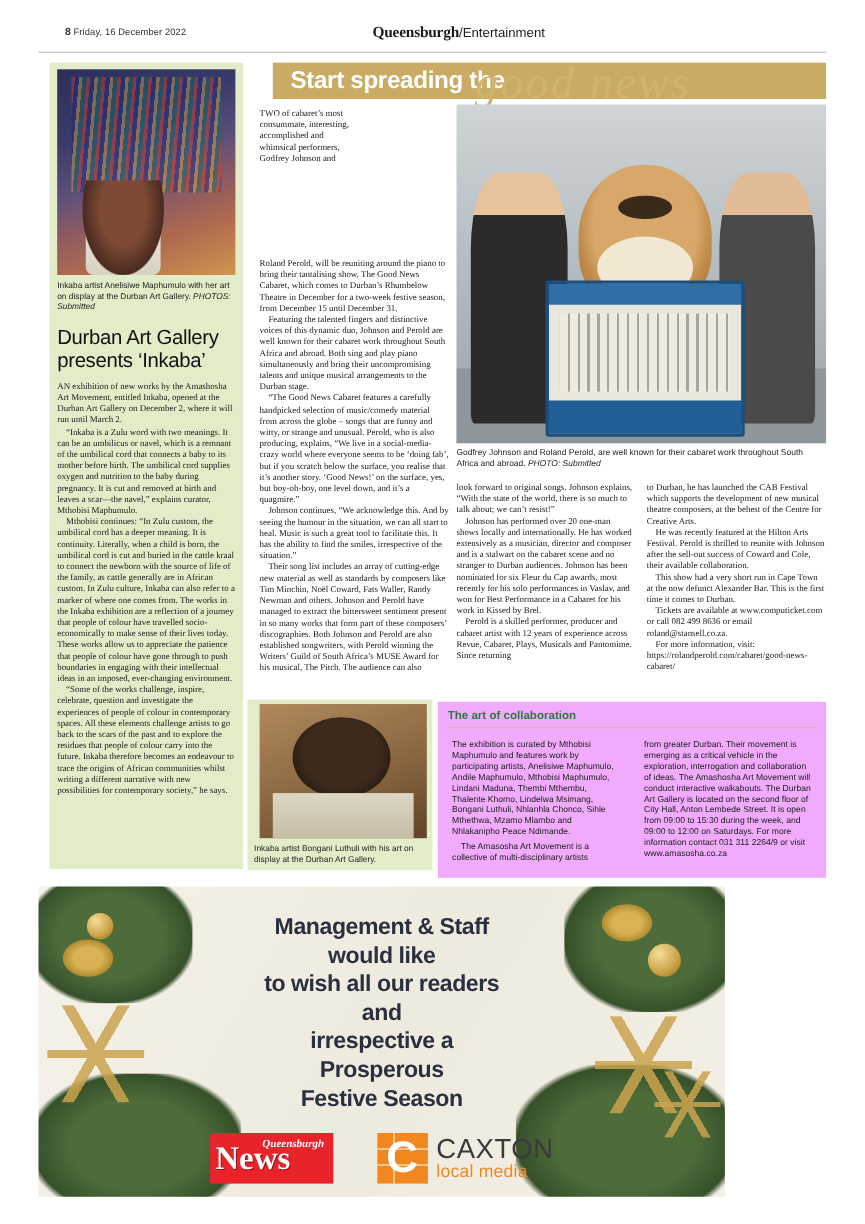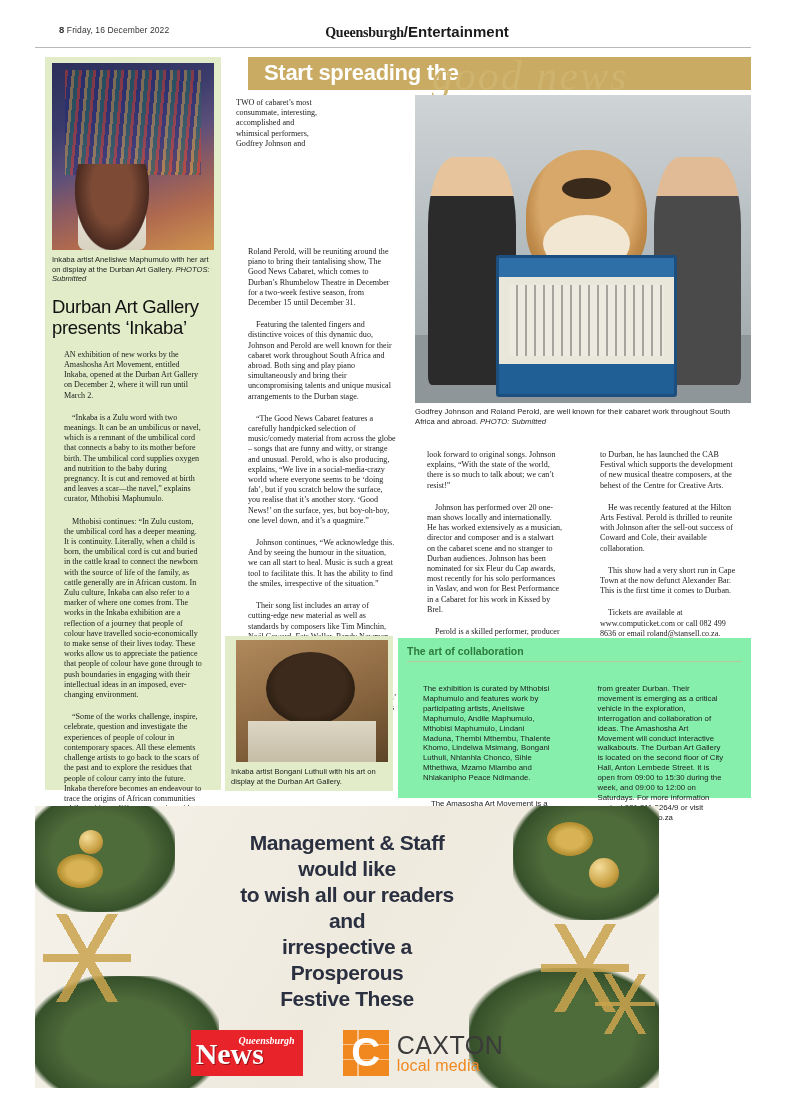--- a/index.html
+++ b/index.html
@@ -22,21 +22,21 @@
   }
   .folio b { font-weight: bold; font-size: 9.5px; }
   .masthead-title {
     position: absolute; left: 0; right: 0; top: -1px; text-align: center;
     font-size: 14px; color: #1b1b1b; white-space: nowrap;
   }
   .masthead-title .brand {
     font-family: "Liberation Serif", serif; font-weight: bold; letter-spacing: -.2px;
   }
   .masthead-title .section {
-    font-family: "Liberation Sans", sans-serif; font-weight: bold; font-size: 15px; text-align: center;
+    font-family: "Liberation Sans", sans-serif; font-weight: normal; font-size: 12px; text-align: center;
   }
   .rule-top {
     position: absolute; left: 35px; top: 47px; width: 716px; height: 1px;
     background: #b9b9b9;
   }
 
   
   .left-col {
     position: absolute; left: 45px; top: 57px; width: 176px; height: 733px;
     background: #e3ecc9;
@@ -73,21 +73,21 @@
     font-family: "Liberation Sans", sans-serif;
     font-weight: normal;
     font-size: 18.5px; line-height: 21px; color: #111;
     margin: 12px 0 9px 0; letter-spacing: -.3px;
   }
   .body-serif {
     font-family: "Liberation Serif", serif;
     font-size: 8.1px; line-height: 10.2px; color: #1a1a1a;
     text-align: left;
   }
-  .body-serif p { margin: 12px; text-indent: 8px; }
+  .body-serif p { margin: 0; text-indent: 8px; }
   .body-serif p.first { text-indent: 0; }
 
   
   .gold-band {
     position: absolute; left: 248px; top: 57px; width: 503px; height: 33px;
     background: #c9ab63;
   }
   .gold-band-text {
     position: absolute; left: 16px; top: 3px;
     font-family: "Liberation Sans", sans-serif; font-weight: bold;
@@ -180,34 +180,34 @@
     font-size: 7.6px; line-height: 9.6px; color: #222;
   }
   .small-photo-bg {
     position: absolute; left: 225px; top: 636px; width: 168px; height: 130px;
     background: #e3ecc9;
   }
 
   
   .green-box {
     position: absolute; left: 398px; top: 638px; width: 353px; height: 160px;
-    background: #86efac; padding: 7px 9px 8px 9px;
+    background: #f0abfc; padding: 7px 9px 8px 9px;
   }
   .green-box-title {
     font-family: "Liberation Sans", sans-serif; font-weight: bold;
     font-size: 10.5px; color: #2e7a3e; margin-bottom: 4px;
   }
   .green-box-rule { height: 1px; background: #b9c79b; margin-bottom: 6px; }
   .gb-cols { display: flex; gap: 14px; }
   .gb-col {
     width: 162px;
     font-family: "Liberation Sans", sans-serif;
     font-size: 7.8px; line-height: 9.9px; color: #1c1c1c;
   }
-  .gb-col p { margin: 16px; text-indent: 8px; }
+  .gb-col p { margin: 4px; text-indent: 8px; }
   .gb-col p.first { text-indent: 0; }
 
   
   .ad {
     position: absolute; left: 35px; top: 806px; width: 624px; height: 282px;
     background: linear-gradient(120deg, #f5f2ea 0%, #efeade 50%, #f3efe5 100%);
     overflow: hidden;
   }
   .ad-text {
     position: absolute; left: 0; right: 0; top: 24px; text-align: center;
@@ -390,21 +390,21 @@
     <div class="deco bow" style="left:22px; top:48px;"></div>
     <div class="deco bow" style="right:66px; top:16px;"></div>
 
     <div class="ad-text">
       <div>Management &amp; Staff</div>
       <div>would like</div>
       <div>to wish all our readers</div>
       <div>and</div>
       <div>irrespective a</div>
       <div>Prosperous</div>
-      <div>Festive These</div>
+      <div>Festive Season</div>
     </div>
 
     <div class="ad-logos">
       <div class="logo-qn">
         <span class="q-small">Queensburgh</span>
         <span class="q-news">News</span>
       </div>
       <div class="logo-caxton">
         <div class="cax-mark"></div>
         <div class="cax-words">

